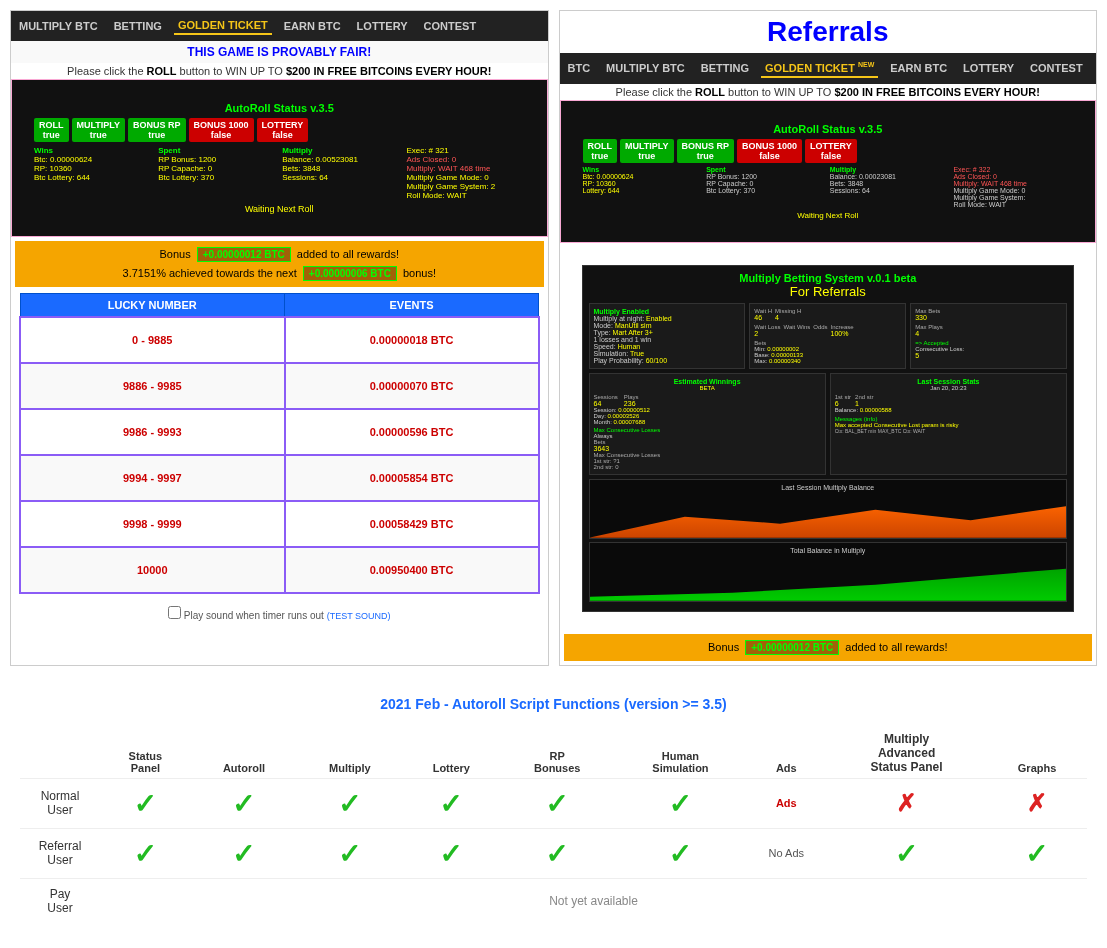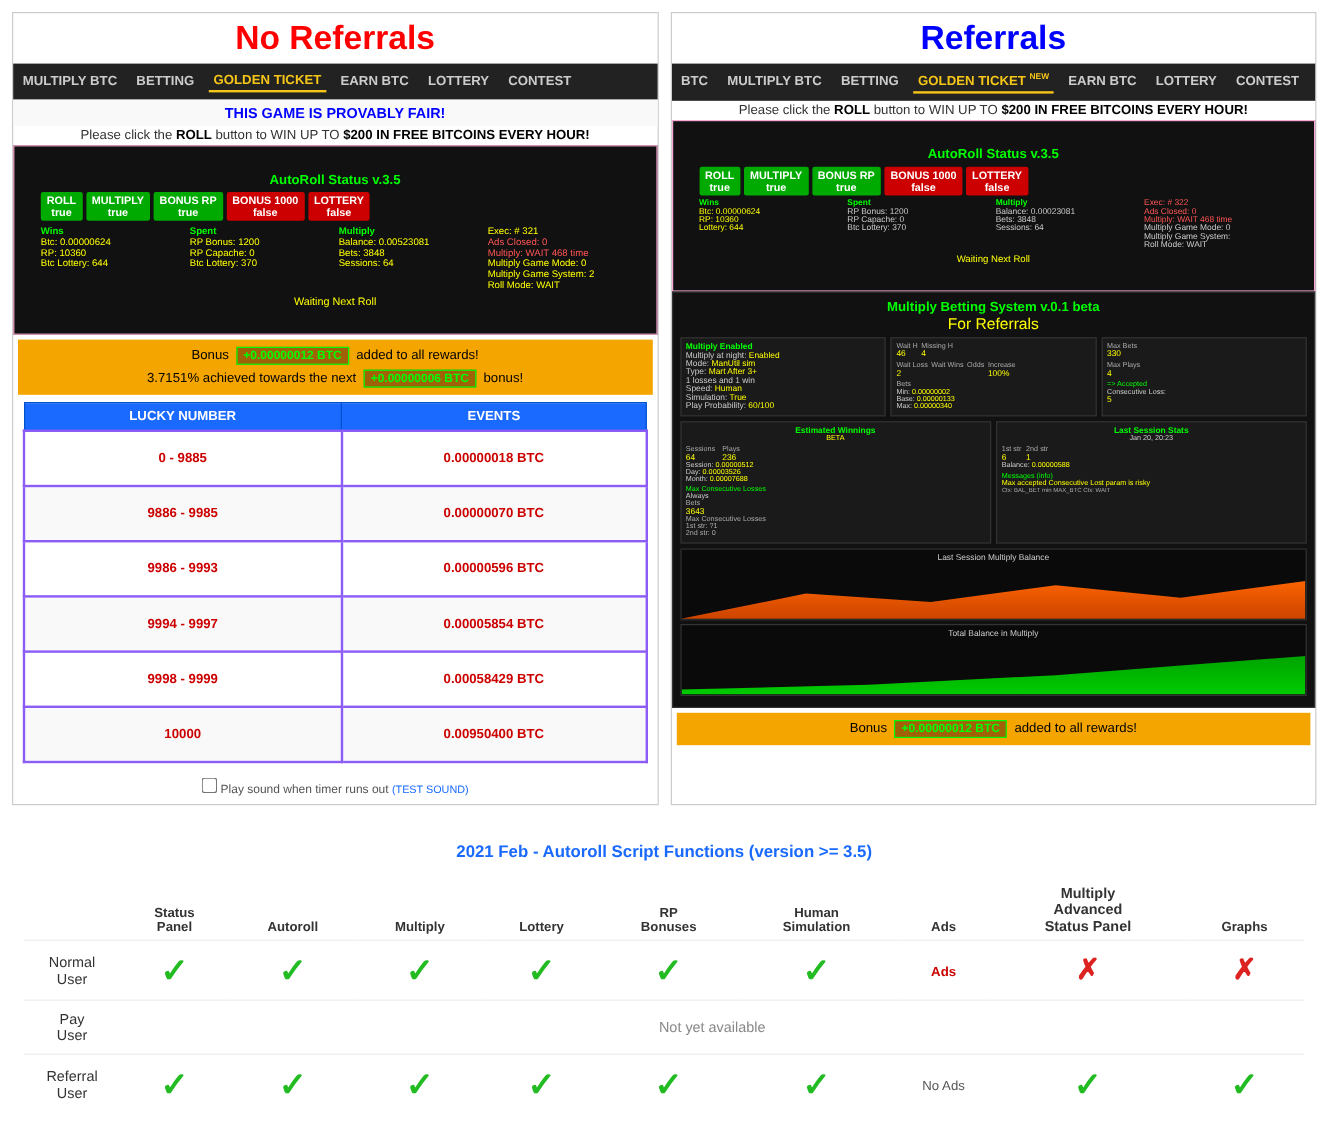--- a/index.html
+++ b/index.html
@@ -198,21 +198,21 @@
       text-align: center;
       font-size: 10px;
       color: #555;
       padding: 6px;
     }
 
     
     .multiply-betting {
       background: #111;
       color: #fff;
-      margin: 0;
+      margin: 22px;
       padding: 6px;
       font-size: 8px;
       border: 1px solid #333;
     }
 
     .multiply-title {
       text-align: center;
       color: #0f0;
       font-size: 11px;
       font-weight: bold;
@@ -357,21 +357,20 @@
     .nav-btc { color: #aaa; font-size: 10px; }
   </style>
 </head>
 <body>
 
 <div>
 
   <div class="comparison-section">
 
     <div class="panel">
-      <div class="panel-title-no-referrals">No Referrals</div>
 
       <div class="nav-bar">
         <span>MULTIPLY BTC</span>
         <span>BETTING</span>
         <span class="golden">GOLDEN TICKET</span>
         <span>EARN BTC</span>
         <span>LOTTERY</span>
         <span>CONTEST</span>
       </div>
 
@@ -677,33 +676,33 @@
           <td><span class="check-green">✓</span></td>
           <td><span class="check-green">✓</span></td>
           <td><span class="check-green">✓</span></td>
           <td><span class="check-green">✓</span></td>
           <td><span class="ads-text">Ads</span></td>
           <td><span class="cross-red">✗</span></td>
           <td><span class="cross-red">✗</span></td>
         </tr>
 
         <tr class="row-separator">
+          <td class="user-label">Referral<br>User</td>
+          <td><span class="check-green">✓</span></td>
+          <td><span class="check-green">✓</span></td>
+          <td><span class="check-green">✓</span></td>
+          <td><span class="check-green">✓</span></td>
+          <td><span class="check-green">✓</span></td>
+          <td><span class="check-green">✓</span></td>
+          <td><span class="no-ads-text">No Ads</span></td>
+          <td><span class="check-green">✓</span></td>
+          <td><span class="check-green">✓</span></td>
+        </tr>
+
+        <tr class="row-separator">
           <td class="user-label">Pay<br>User</td>
           <td colspan="9" class="not-available">Not yet available</td>
-        </tr>
-
-        <tr class="row-separator">
-          <td class="user-label">Referral<br>User</td>
-          <td><span class="check-green">✓</span></td>
-          <td><span class="check-green">✓</span></td>
-          <td><span class="check-green">✓</span></td>
-          <td><span class="check-green">✓</span></td>
-          <td><span class="check-green">✓</span></td>
-          <td><span class="check-green">✓</span></td>
-          <td><span class="no-ads-text">No Ads</span></td>
-          <td><span class="check-green">✓</span></td>
-          <td><span class="check-green">✓</span></td>
         </tr>
       </tbody>
     </table>
   </div>
 
 </div>
 
 </body></html>

